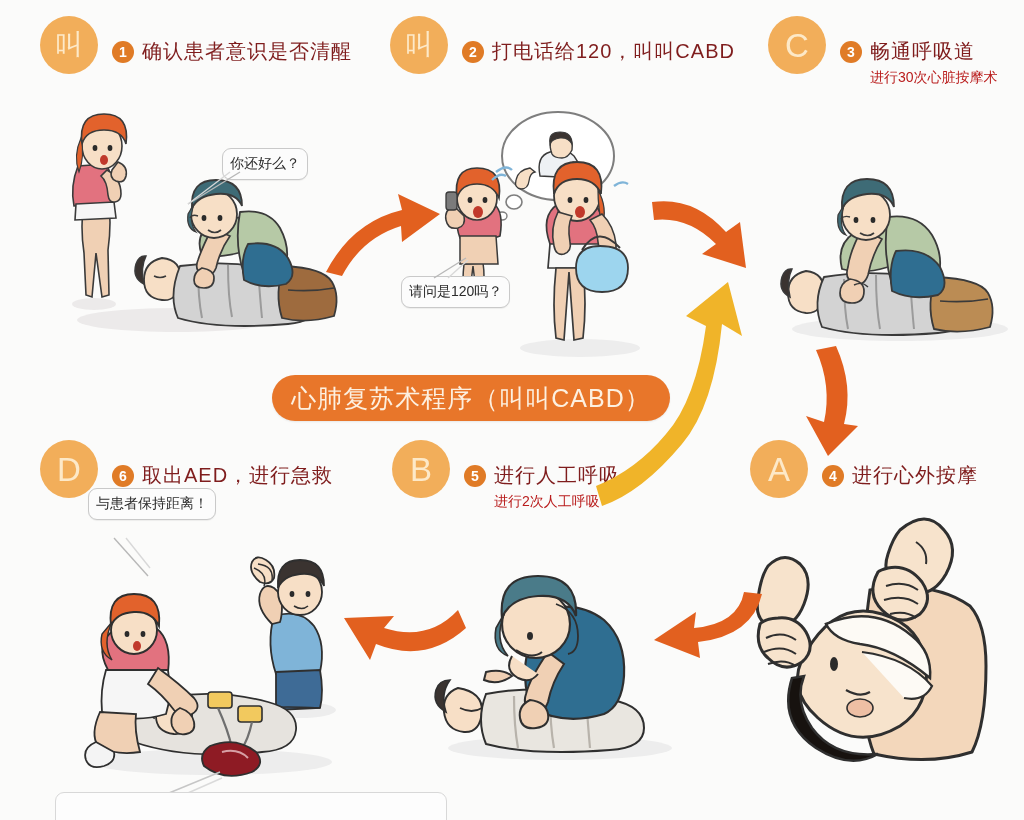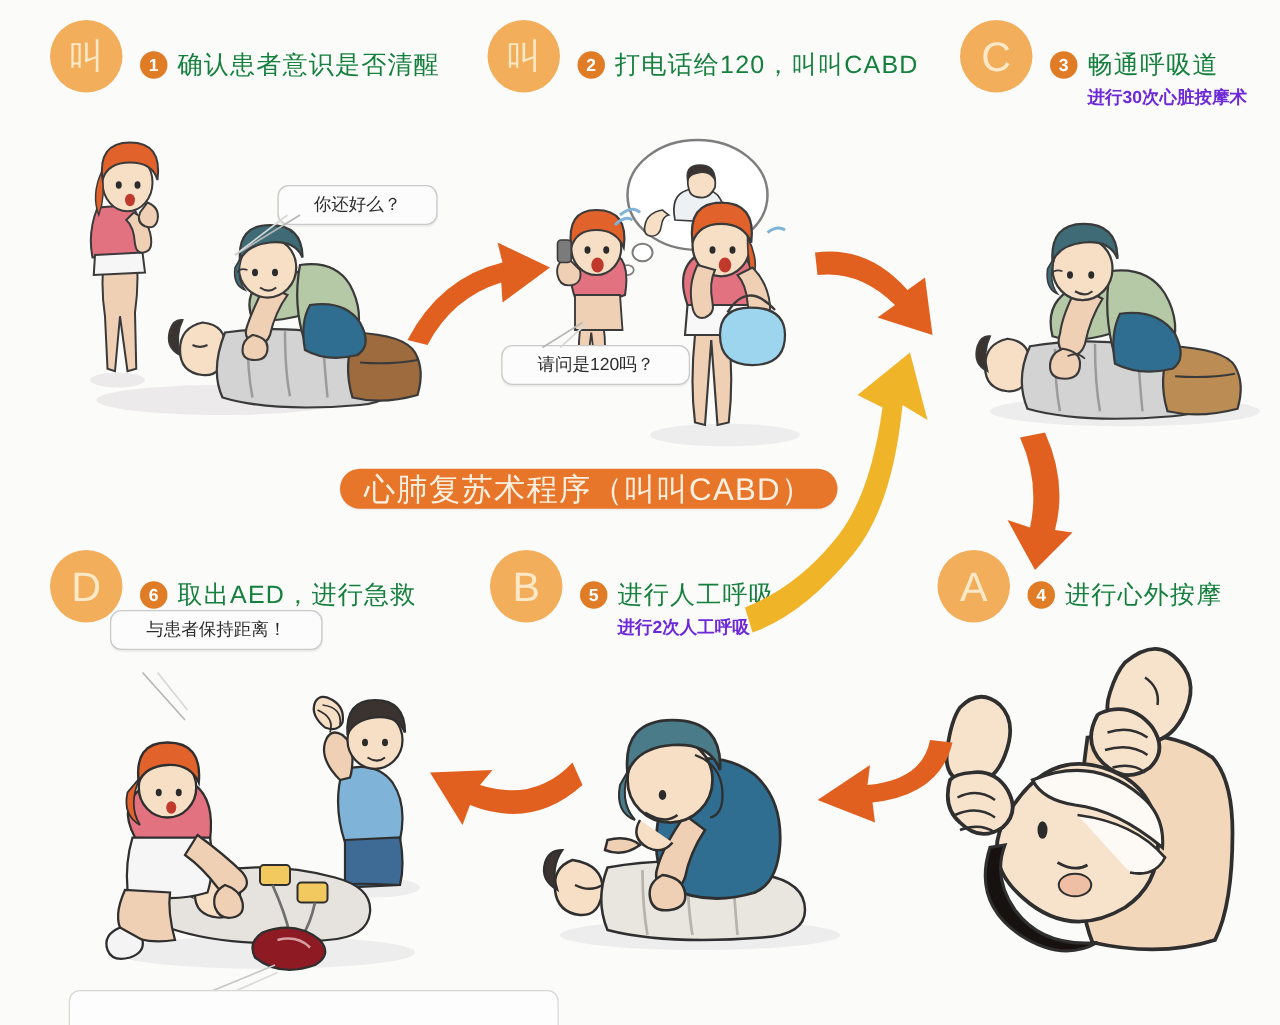--- a/index.html
+++ b/index.html
@@ -56,61 +56,61 @@
     background: #e07b26;
     color: #ffffff;
     font-size: 14px;
     line-height: 22px;
     text-align: center;
     flex: none;
     margin-right: 8px;
     font-weight: 600;
   }
   .head-title {
-    color: #15803d;
+    color: #7f1d1d;
     font-size: 20px;
     letter-spacing: 1px;
     white-space: nowrap;
   }
   .head-sub {
-    color: #6d28d9;
+    color: #b91c1c;
     font-size: 14px;
-    font-weight: bold;
+    font-weight: normal;
     margin-top: 4px;
     margin-left: 30px;
     white-space: nowrap;
   }
 
   
   #center-title {
     position: absolute;
     left: 272px;
     top: 375px;
     width: 398px;
-    height: 32px;
+    height: 46px;
     background: #e8762a;
     border-radius: 23px;
     color: #fdf0e0;
     font-size: 25px;
     display: flex;
     align-items: center;
     justify-content: center;
     letter-spacing: 1px;
     box-shadow: 0 1px 2px rgba(0,0,0,0.08);
   }
 
   
   .bubble {
     position: absolute;
     background: #fcfcfc;
     border: 1.5px solid #c9c9c9;
     border-radius: 9px;
     color: #2b2b2b;
     font-size: 14px;
-    padding: 6px 28px;
+    padding: 6px 7px;
     white-space: nowrap;
     box-shadow: 0 1px 1px rgba(0,0,0,0.06);
   }
   .bubble-tail {
     position: absolute;
     background: transparent;
   }
   .bubble-tail svg { display: block; overflow: visible; }
 
   

